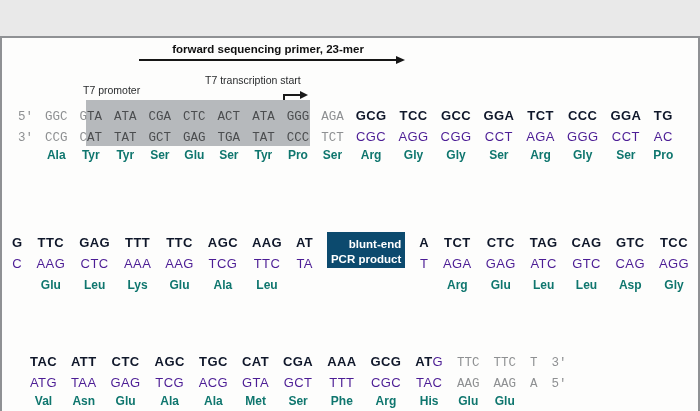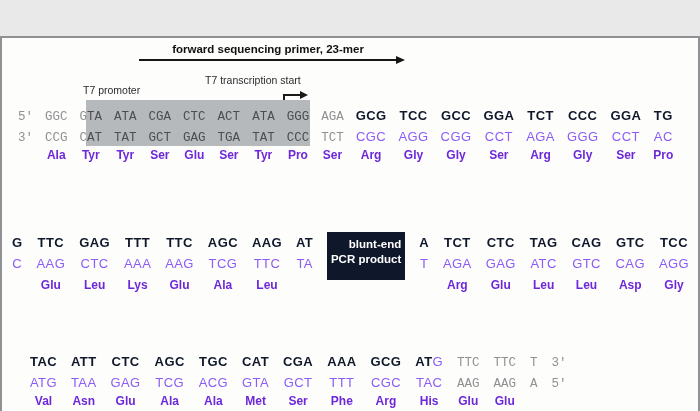--- a/index.html
+++ b/index.html
@@ -22,32 +22,32 @@
   #rev-ah{left:222px;top:377px;width:0;height:0;border-top:4px solid transparent;border-bottom:4px solid transparent;border-right:9px solid #161616;}
   #rev-label{left:300px;top:385px;width:254px;text-align:right;font-weight:bold;font-size:11.5px;color:#111;}
   
   .block{position:absolute;}
   .cols{display:flex;position:relative;z-index:1;align-items:flex-start;}
   #b1{left:16px;top:66px;}  #b1 .cols{gap:12px;}
   #b2{left:10px;top:193px;} #b2 .cols{gap:14px;}
   #b3{left:28px;top:312px;} #b3 .cols{gap:14px;}
   .col{display:flex;flex-direction:column;align-items:center;}
   .ct,.cb{height:21px;line-height:21px;white-space:nowrap;text-align:center;}
-  .ca{height:18px;line-height:18px;white-space:nowrap;font-weight:bold;font-size:12px;color:#6d28d9;}
+  .ca{height:18px;line-height:18px;white-space:nowrap;font-weight:bold;font-size:12px;color:#0f766e;}
   #b2 .ca{margin-top:3px;}
   
   .mg{font-family:"Liberation Mono","DejaVu Sans Mono",monospace;font-size:12.5px;color:#8e9092;}
   .md{font-family:"Liberation Mono","DejaVu Sans Mono",monospace;font-size:12.5px;color:#4b4d4f;}
   .sb{font-size:13px;font-weight:bold;color:#0f172a;letter-spacing:.4px;}
-  .sd{font-size:13px;color:#8b5cf6;letter-spacing:.4px;}
+  .sd{font-size:13px;color:#4c1d95;letter-spacing:.4px;}
   
   .hl{position:absolute;left:68px;top:-4px;width:224px;height:46px;background:#b6b9bc;z-index:0;}
   
   .bluntbox{
-    width:78px;height:48px;margin-top:1px;box-sizing:border-box;background:#0f172a;
+    width:78px;height:36px;margin-top:1px;box-sizing:border-box;background:#0c4a6e;
     color:#ffffff;font-weight:bold;font-size:11.5px;line-height:15px;
     text-align:right;padding:5px 4px 0 0;
   }
 </style>
 </head>
 <body>
 
 <div id="canvas">
 
   <div class="ann" id="fwd-label">forward sequencing primer, 23-mer</div>

